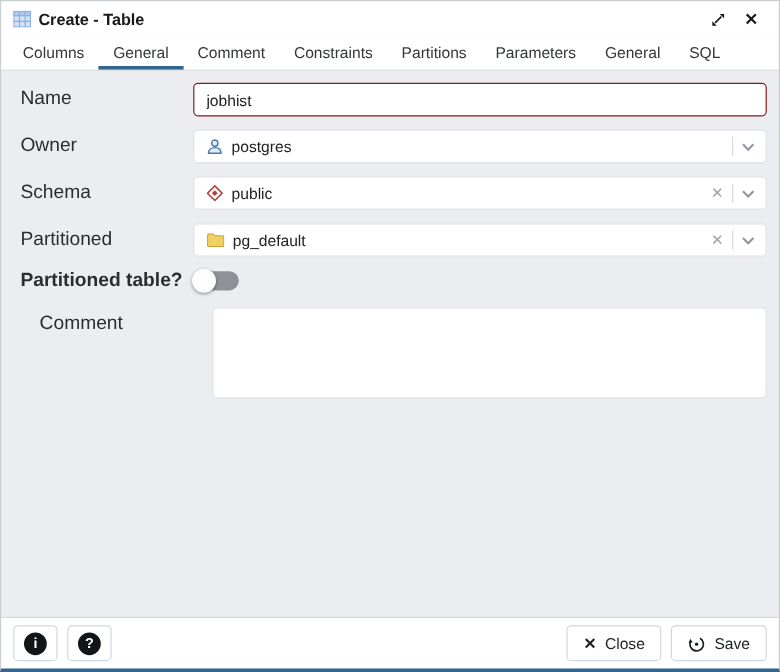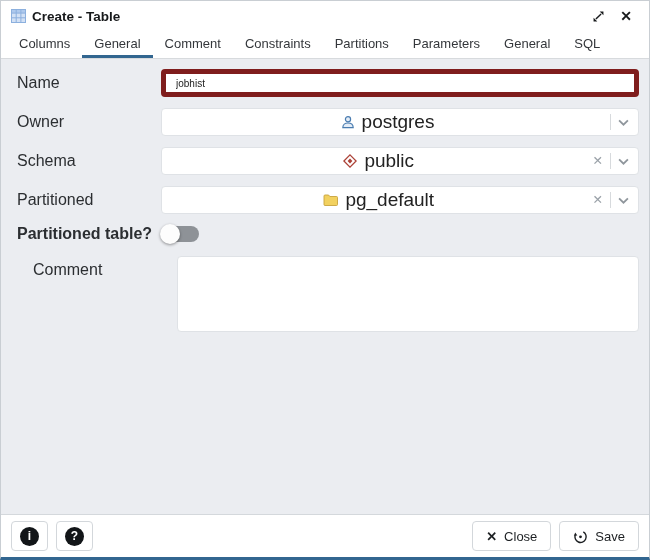--- a/index.html
+++ b/index.html
@@ -41,31 +41,31 @@
   .row { display:flex; align-items:center; margin-bottom:11px; }
   .row.top { align-items:flex-start;margin-left:16px; }
   .label {
     flex:0 0 152px; padding-left:8px;
     font-size:16px; color:#2b2e31;
   }
   .row.top .label { padding-top:5px; }
   .control { flex:1; min-width:0; }
   .text-input {
     width:100%; height:28px; background:#fff;
-    border:5px solid #7f1d1d; border-radius:4px;
-    padding:0 10px; font-size:10px; color:#222;
+    border:1px solid #7f1d1d; border-radius:4px;
+    padding:0 10px; font-size:13px; color:#222;
     font-family:inherit; outline:none;
   }
   .combo {
     height:28px; background:#fff;
     border:1px solid #dfe2e6; border-radius:4px;
     display:flex; align-items:center; gap:7px;
     padding:0 9px 0 10px; cursor:pointer;
   }
-  .combo .val { flex:1; display:flex; align-items:center; gap:7px; font-size:19px; color:#222; min-width:0;justify-content:center; }
+  .combo .val { flex:1; display:flex; align-items:center; gap:7px; font-size:13px; color:#222; min-width:0; }
   .combo .clear { color:#9aa1a8; font-size:12.5px; line-height:1; }
   .combo .sep { width:1px; height:16px; background:#d7dadd; }
   .icon { display:flex; align-items:center; }
   
   .toggle { position:relative; width:36px; height:16px; margin-left:2px; background:#8e9297; border-radius:8px; cursor:pointer; }
   .toggle .knob {
     position:absolute; left:-3px; top:-2px;
     width:20px; height:20px; border-radius:50%;
     background:#fdfdfd; box-shadow:0 1px 3px rgba(0,0,0,.4);
   }

